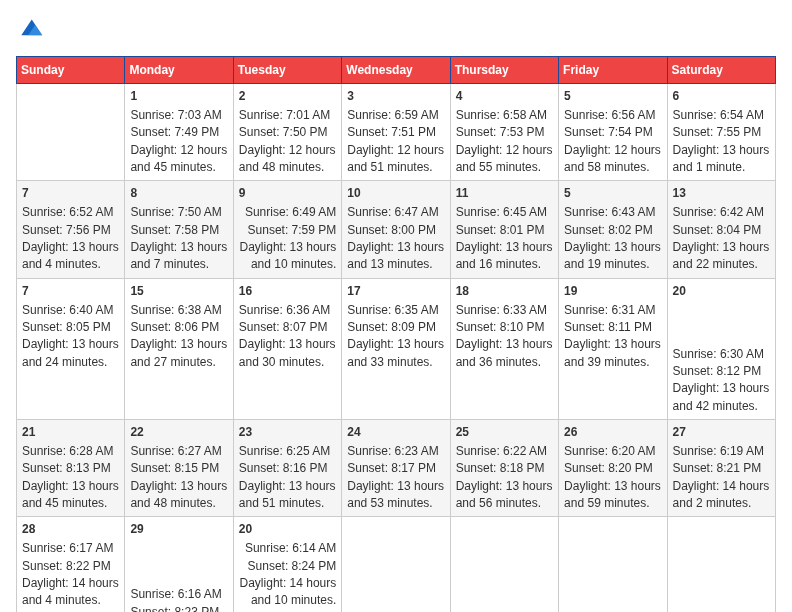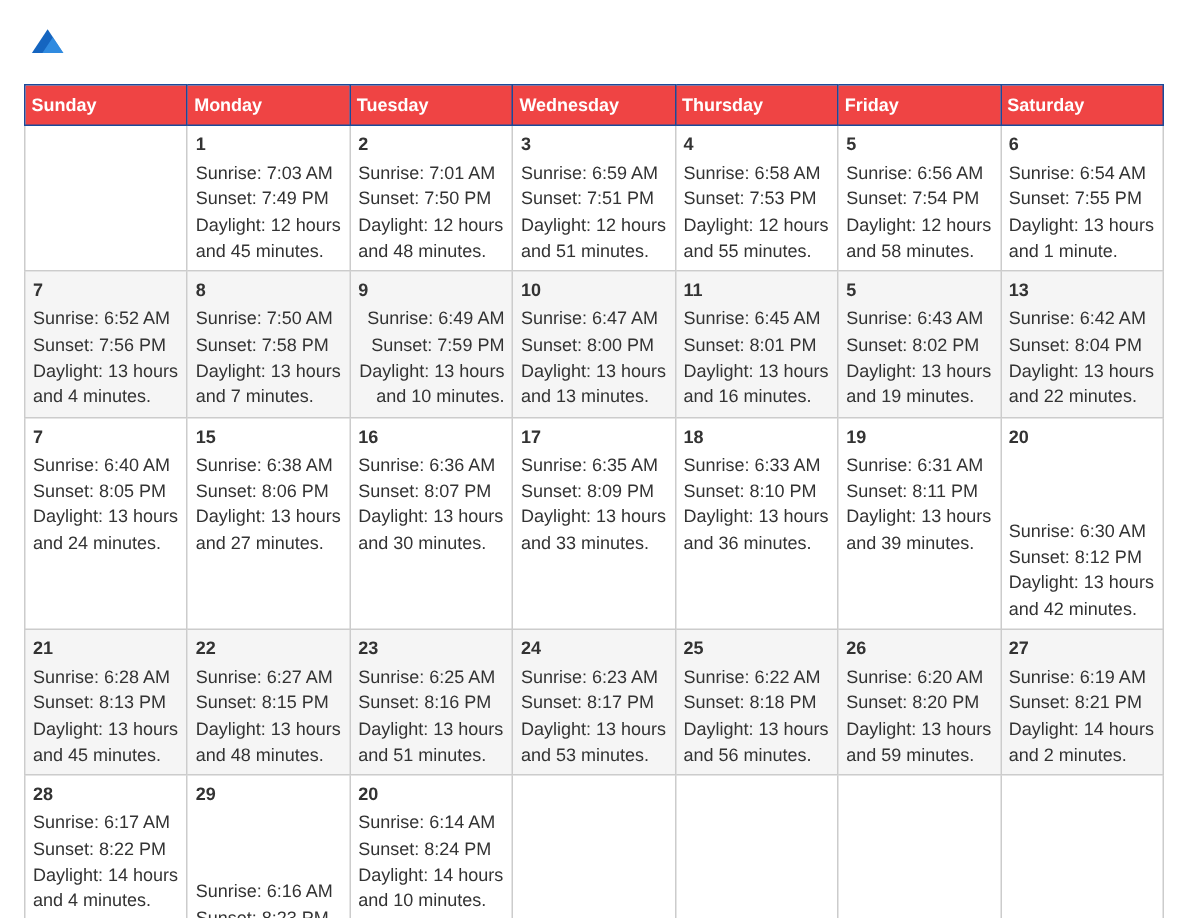--- a/index.html
+++ b/index.html
@@ -336,21 +336,21 @@
         </td>
         <td>
           <div class="day-num">29</div>
           <div class="day-detail" style="white-space: pre-line; margin-top: 48px;">Sunrise: 6:16 AM
 Sunset: 8:23 PM
 Daylight: 14 hours
 and 7 minutes.</div>
         </td>
         <td>
           <div class="day-num">20</div>
-          <div class="day-detail" style="white-space: pre-line;">Sunrise: 6:14 AM
+          <div class="day-detail" style="white-space: pre-line; text-align: right;">Sunrise: 6:14 AM
 Sunset: 8:24 PM
 Daylight: 14 hours
 and 10 minutes.</div>
         </td>
         <td class="empty-cell"></td>
         <td class="empty-cell"></td>
         <td class="empty-cell"></td>
         <td class="empty-cell"></td>
       </tr>
     </tbody>

